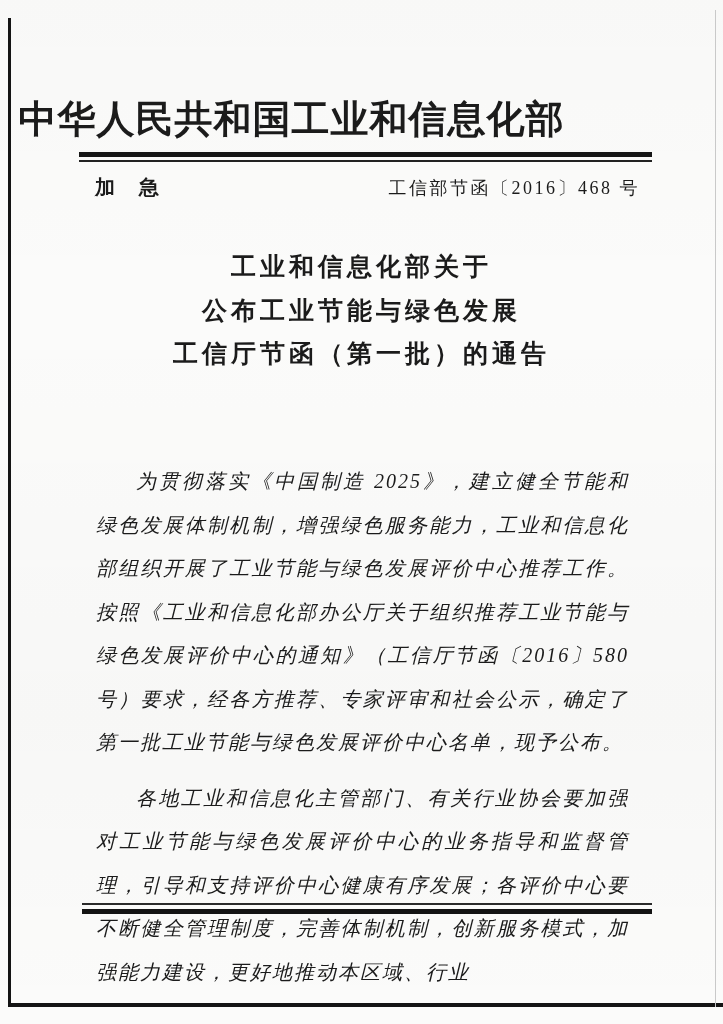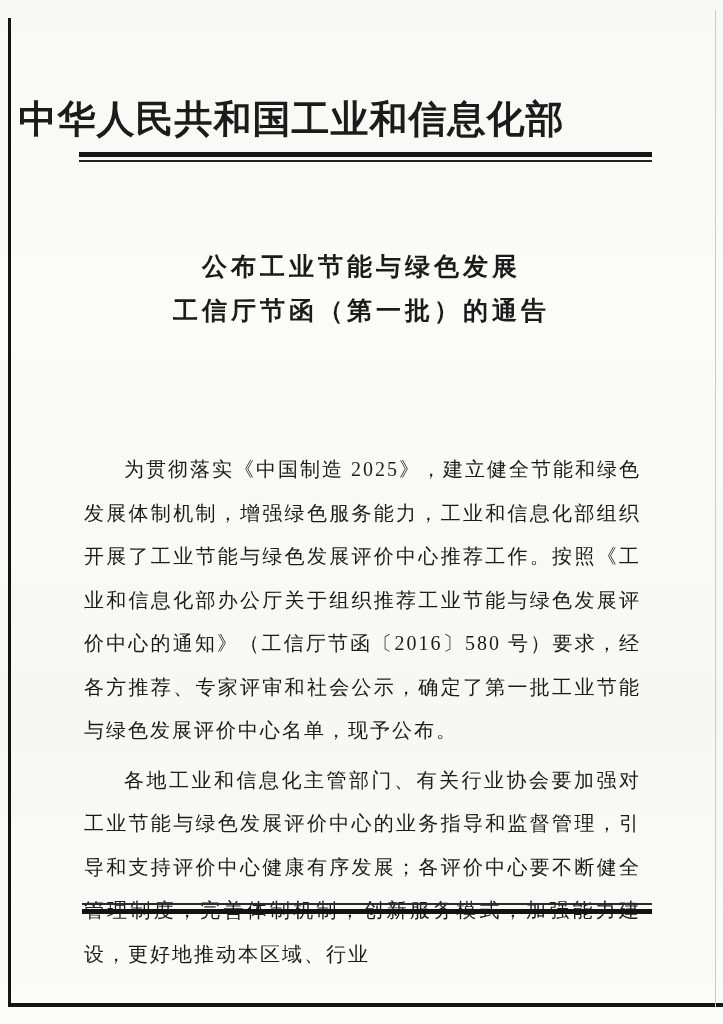--- a/index.html
+++ b/index.html
@@ -89,22 +89,23 @@
     position: absolute;
     top: 448px;
     left: 84px;
     width: 557px;
     font-size: 20px;
     line-height: 43.5px;
     letter-spacing: 2px;
     text-align: justify;
   }
   .body-text p {
-    margin: 0;
+    margin: 12px;
     text-indent: 2em;
+    font-style: italic;
   }
   .body-text p + p {
     margin-top: 6px;
   }
 
   
   .footer-rule {
     position: absolute;
     top: 903px;
     left: 82px;
@@ -120,22 +121,27 @@
 <div class="page">
 
   <div class="scan-edge left"></div>
   <div class="scan-edge bottom"></div>
   <div class="scan-edge right"></div>
 
   <div class="letterhead">中华人民共和国工业和信息化部</div>
 
   <div class="header-rule"></div>
 
+  <div class="meta-row">
+    <span class="urgency">加　急</span>
+    <span class="doc-number">工信部节函〔2016〕468 号</span>
+  </div>
 
   <div class="doc-title">
+    <div class="title-line">工业和信息化部关于</div>
     <div class="title-line">公布工业节能与绿色发展</div>
     <div class="title-line">工信厅节函（第一批）的通告</div>
   </div>
 
   <div class="body-text">
     <p>为贯彻落实《中国制造 2025》，建立健全节能和绿色发展体制机制，增强绿色服务能力，工业和信息化部组织开展了工业节能与绿色发展评价中心推荐工作。按照《工业和信息化部办公厅关于组织推荐工业节能与绿色发展评价中心的通知》（工信厅节函〔2016〕580 号）要求，经各方推荐、专家评审和社会公示，确定了第一批工业节能与绿色发展评价中心名单，现予公布。</p>
     <p>各地工业和信息化主管部门、有关行业协会要加强对工业节能与绿色发展评价中心的业务指导和监督管理，引导和支持评价中心健康有序发展；各评价中心要不断健全管理制度，完善体制机制，创新服务模式，加强能力建设，更好地推动本区域、行业</p>
   </div>
 
   <div class="footer-rule"></div>

